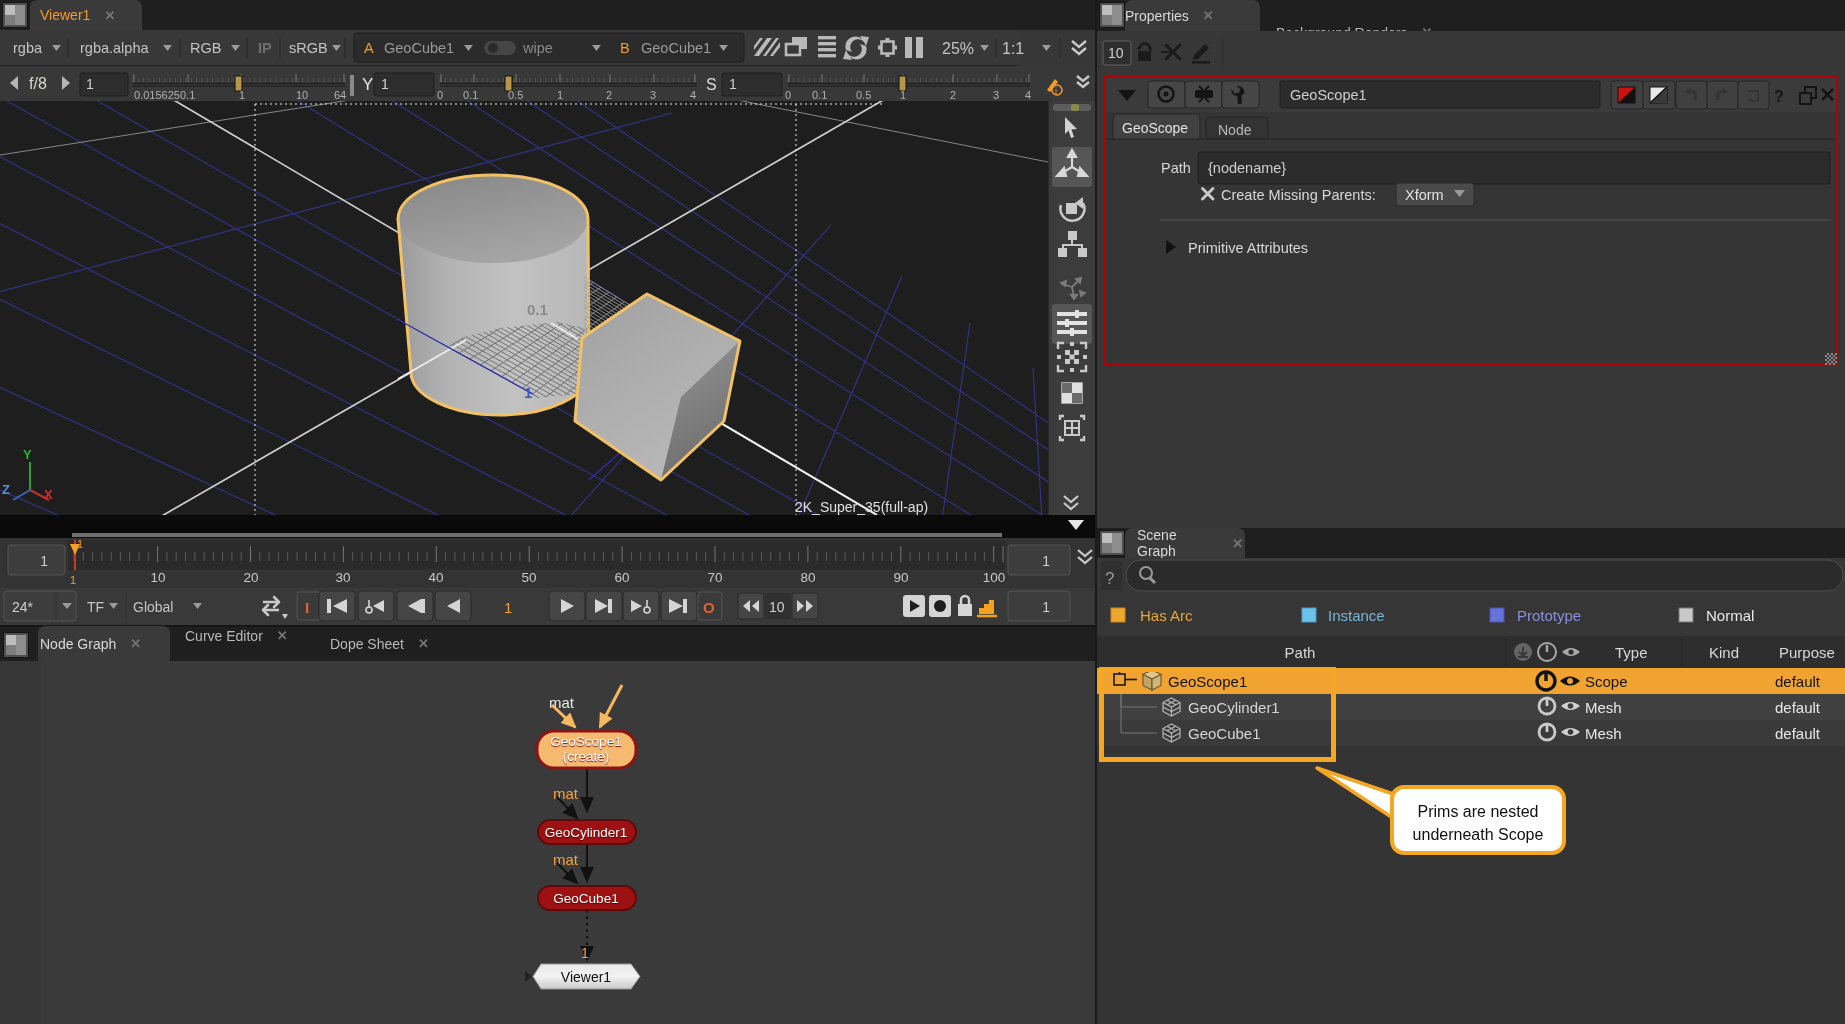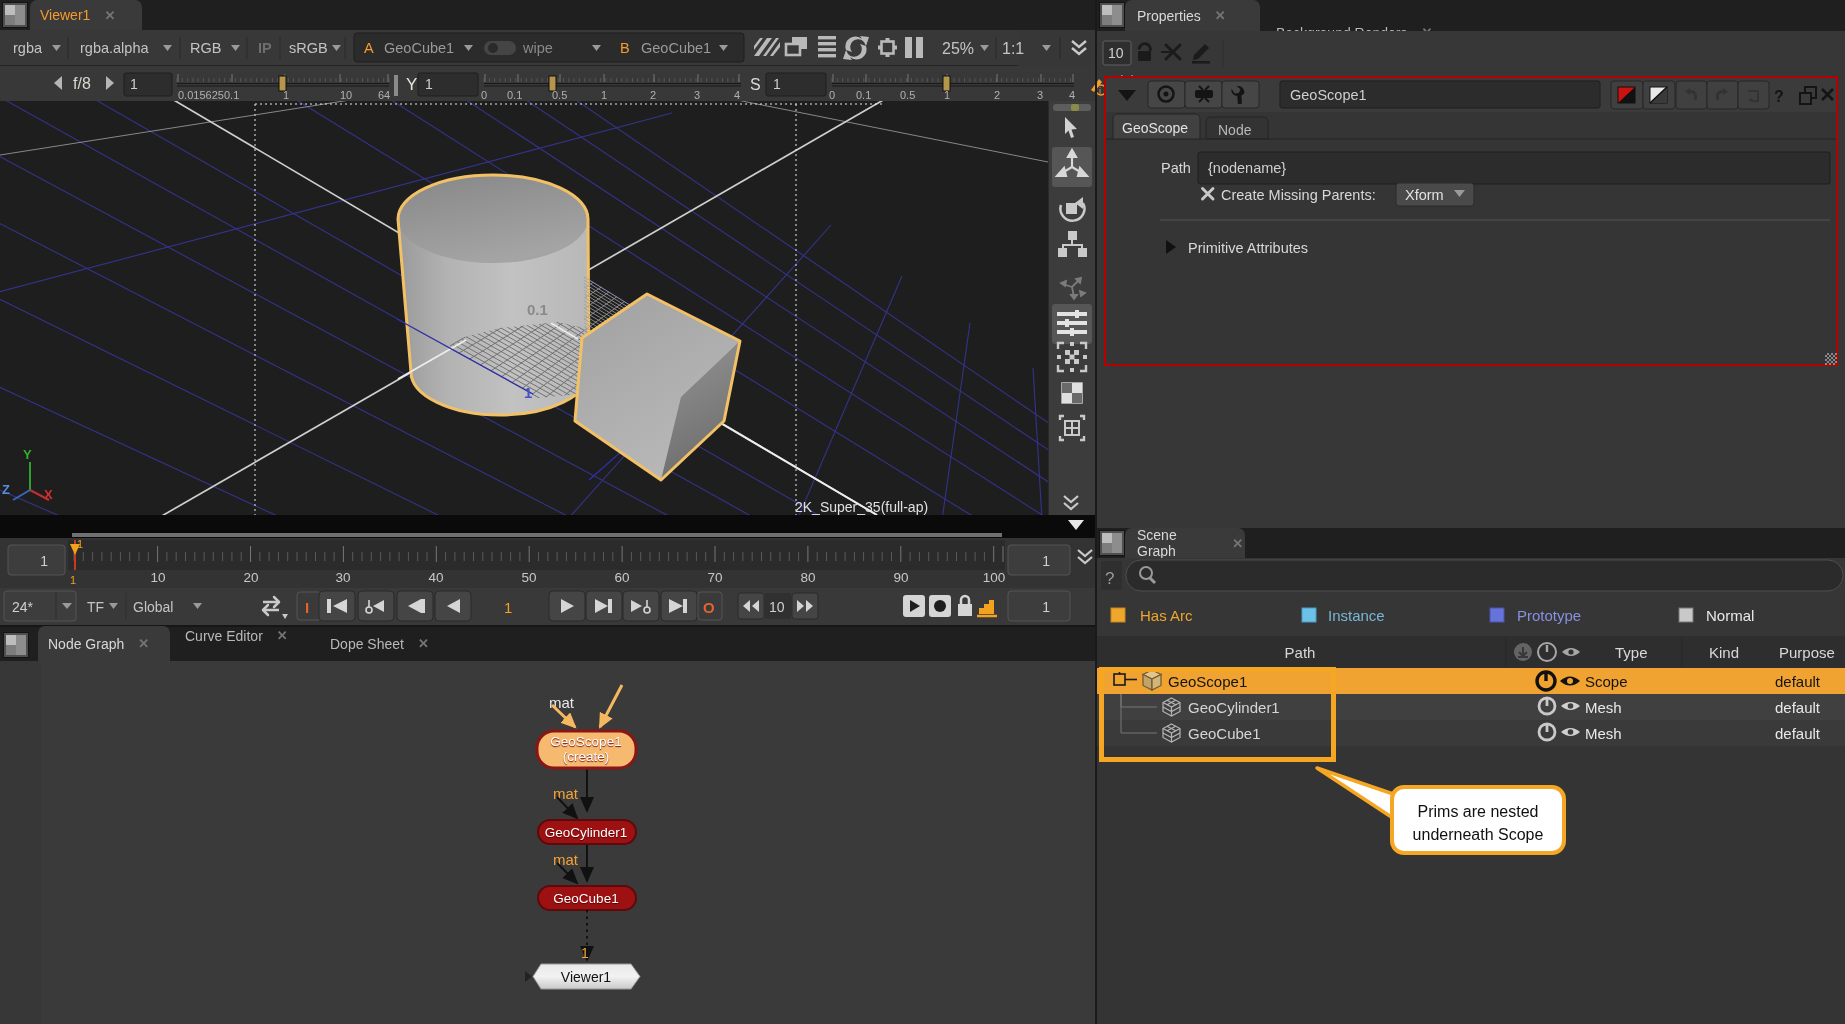--- a/index.html
+++ b/index.html
@@ -98,21 +98,21 @@
 <text x="1002" y="24" font-size="16" fill="#c4c4c4">1:1</text>
 <path d="M1042 15 l9 0 l-4.5 6 Z" fill="#9a9a9a"></path>
 <line x1="1060" y1="7" x2="1060" y2="29" stroke="#2a2a2a"></line>
 <g stroke="#c9c9c9" stroke-width="2.4" fill="none" transform="translate(1072,11)">
           <path d="M0 0 L7 6 L14 0"></path>
           <path d="M0 7 L7 13 L14 7"></path>
         </g>
 </svg>
 </div>
 
-<div class="abs" id="vtb2" style="left:0;top:66px;width:1095px;height:35px;background:#383838;padding-left:44px;">
+<div class="abs" id="vtb2" style="left:0;top:66px;width:1095px;height:35px;background:#383838;">
 <svg width="1095" height="35" viewBox="0 0 1095 35">
  <g fill="#b5b5b5">
   <path d="M18 10 L18 24 L10 17 Z"></path>
   <path d="M62 10 L62 24 L70 17 Z"></path>
  </g>
  <text x="29" y="23" font-size="16" fill="#d8d8cf">f/8</text>
  <rect x="80" y="7" width="48" height="23" rx="2" fill="#2d2d2d" stroke="#1e1e1e"></rect>
  <text x="86" y="23" font-size="14" fill="#cecece">1</text>
  <g stroke="#555" stroke-width="1">
           <line x1="133.0" y1="12" x2="133.0" y2="16"></line>
@@ -887,21 +887,21 @@
 <text x="1050" y="24" font-size="14" fill="#d0d0d0" text-anchor="end">1</text>
 </svg>
 </div>
 
 <div class="abs tabbar" style="left:0;top:625px;width:1095px;height:36px;border-top:2px solid #161616;"></div>
 <div class="paneicon" style="left:3px;top:632px;">
       <i></i>
       <b></b>
       <u></u>
     </div>
-<div class="ptab active" style="left:38px;top:626px;width:132px;height:35px;padding-left:10px;">Node Graph<span class="tabx">✕</span></div>
+<div class="ptab active" style="left:38px;top:626px;width:132px;height:35px;padding-left:2px;">Node Graph<span class="tabx">✕</span></div>
 <div class="ptab" style="left:175px;top:626px;width:136px;height:19px;padding-left:10px;">Curve Editor<span class="tabx">✕</span></div>
 <div class="ptab" style="left:320px;top:626px;width:130px;height:35px;padding-left:10px;">Dope Sheet<span class="tabx">✕</span></div>
 
 <div class="abs" id="nodegraph" style="left:0;top:661px;width:1095px;height:363px;background:#3a3a3a;margin-left:41px;">
 <svg width="1095" height="363" viewBox="0 0 1095 363">
 <defs>
  <linearGradient id="viewerg" x1="0" y1="0" x2="0" y2="1">
             <stop offset="0" stop-color="#e8e8e8"></stop>
             <stop offset="0.5" stop-color="#f2f2f2"></stop>
             <stop offset="1" stop-color="#c9c9c9"></stop>
@@ -938,21 +938,21 @@
 </div>
 
 <div class="abs" style="left:1095px;top:0;width:2px;height:1024px;background:#1a1a1a;"></div>
 
 <div class="abs tabbar" style="left:1097px;top:0;width:748px;height:31px;"></div>
 <div class="paneicon" style="left:1099px;top:2px;">
       <i></i>
       <b></b>
       <u></u>
     </div>
-<div class="ptab active" style="left:1125px;top:0;width:135px;height:31px;padding-left:12px;">Properties<span class="tabx">✕</span></div>
+<div class="ptab active" style="left:1125px;top:0;width:135px;height:31px;">Properties<span class="tabx">✕</span></div>
 <div class="ptab" style="left:1264px;top:0;width:205px;height:31px;padding-left:12px;margin-top:17px;">Background Renders<span class="tabx">✕</span></div>
 <div class="abs" id="proprow" style="left:1097px;top:31px;width:748px;height:44px;background:#373737;">
 <svg width="748" height="44" viewBox="0 0 748 44">
  <rect x="6" y="10" width="28" height="24" rx="2" fill="#2e2e2e" stroke="#606060"></rect>
  <text x="11" y="27" font-size="14" fill="#d0d0d0">10</text>
  <g transform="translate(39,11)" fill="#1b1b1b">
           <path d="M3 9 V7 a5.5 5.5 0 0 1 11 0" fill="none" stroke="#1b1b1b" stroke-width="3" transform="rotate(18 8 8)"></path>
           <rect x="2" y="9" width="13" height="10" rx="1"></rect>
         </g>
  <g transform="translate(65,12)" stroke="#1b1b1b" stroke-width="3" stroke-linecap="round">

